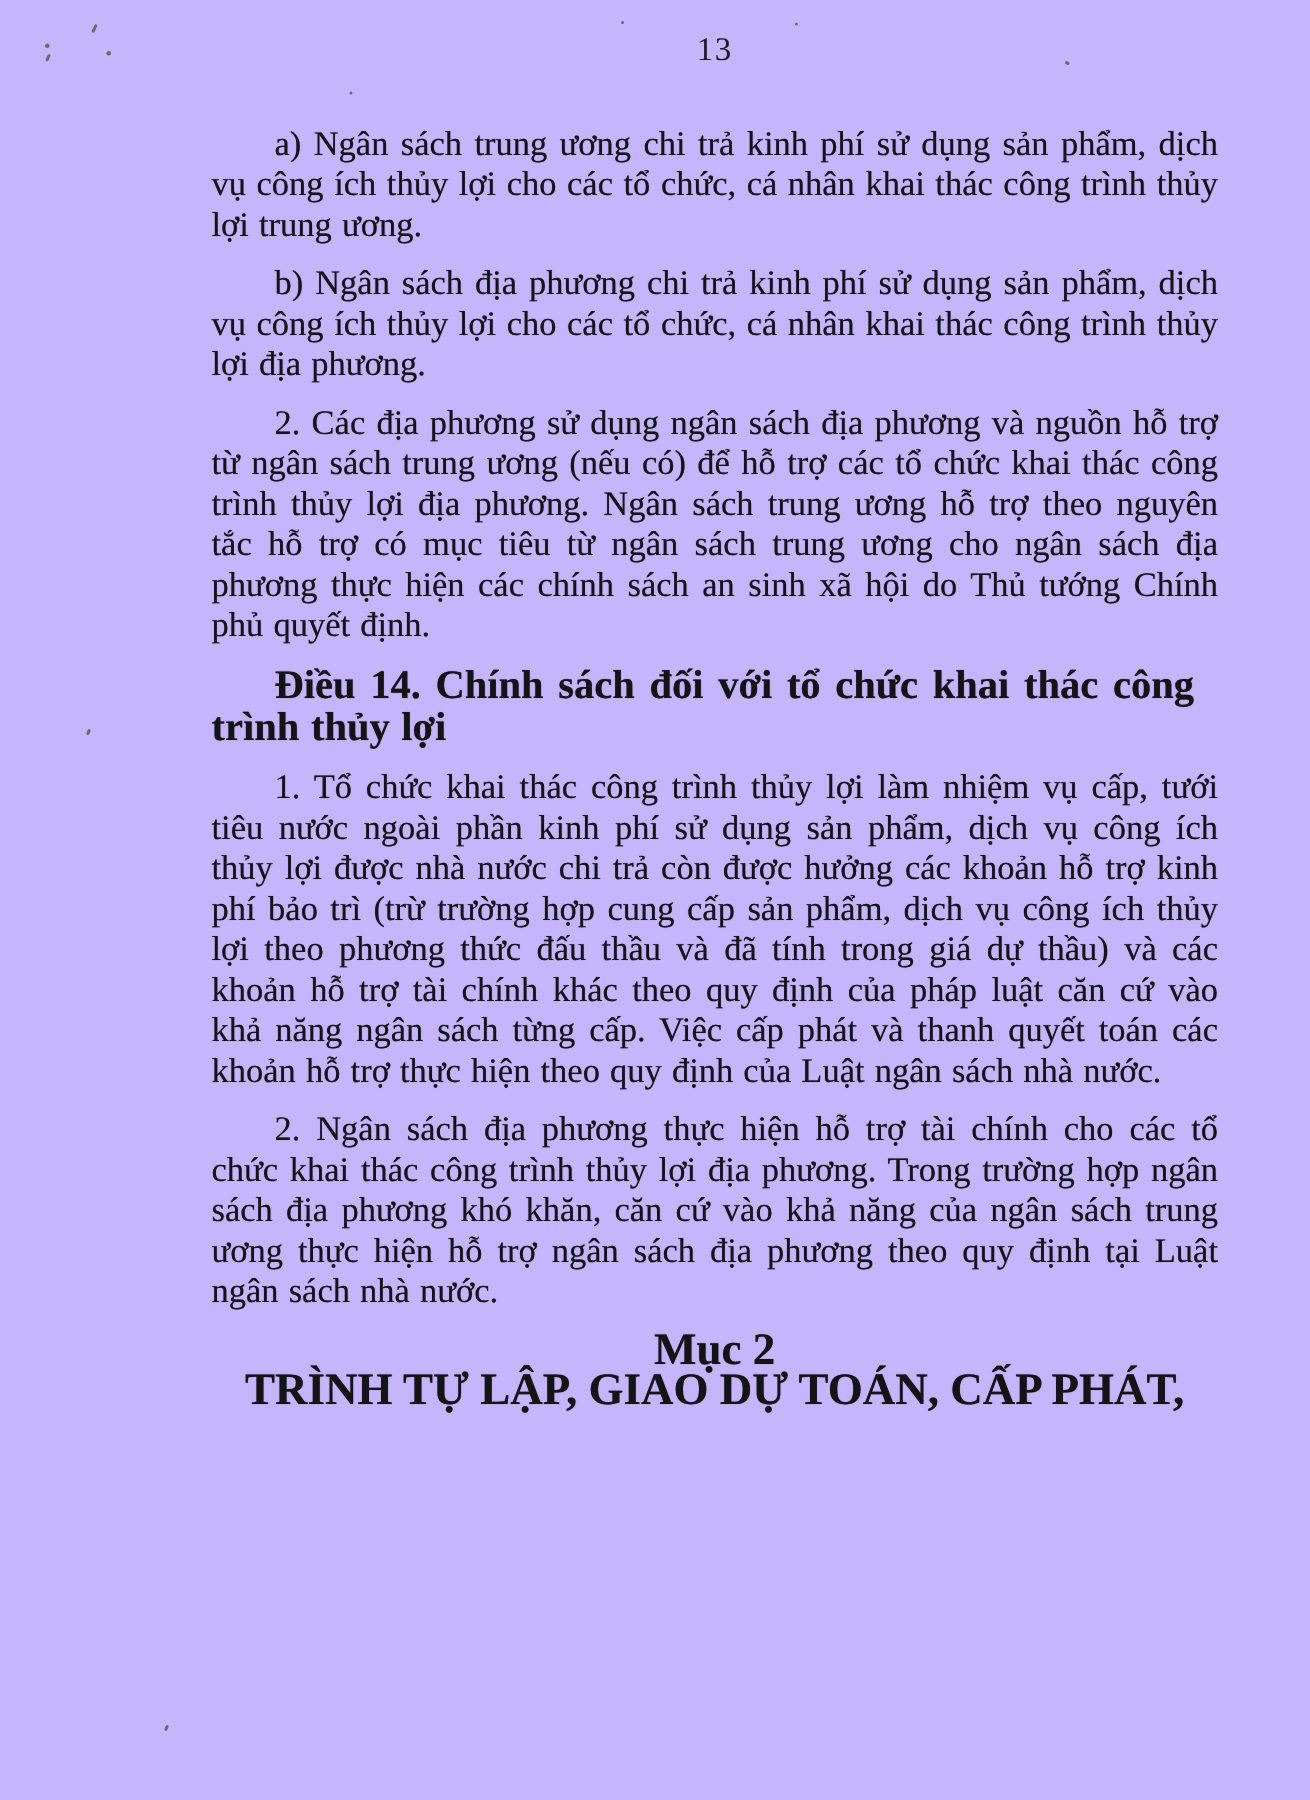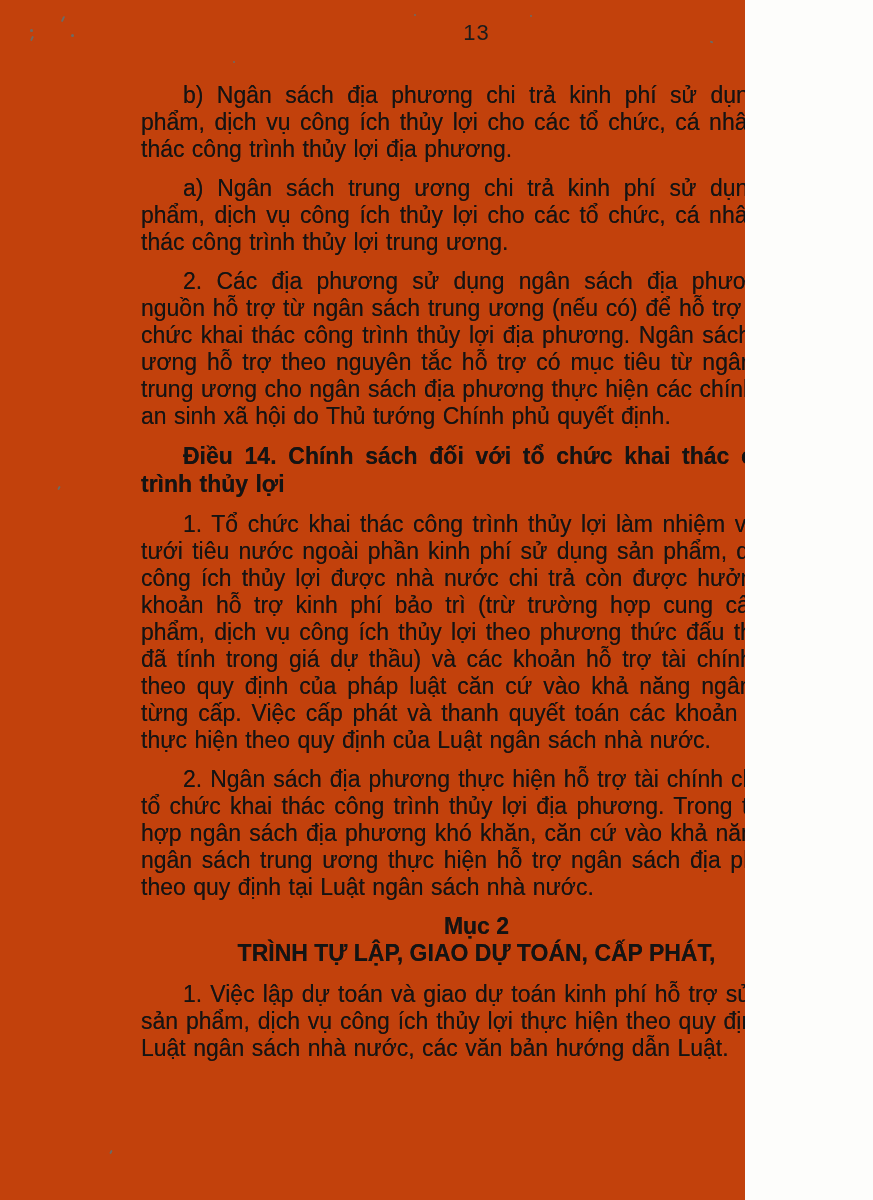--- a/index.html
+++ b/index.html
@@ -3,25 +3,25 @@
 <meta charset="utf-8">
 <title>Scanned document page 13</title>
 <style>
   html, body {
     margin: 0;
     padding: 0;
     background: #fdfdfb;
   }
   .page {
     position: relative;
-    width: 745px;
+    width: 873px;
     height: 1200px;
-    background: #c2410c;
+    background: #c4b5fd;
     overflow: hidden;
-    font-family: Liberation Sans, sans-serif;
+    font-family: Liberation Serif, serif;
     color: #141414;
   }
   .page-number {
     position: absolute;
     top: 20px;
     left: 141px;
     width: 671px;
     text-align: center;
     font-size: 22px;
     letter-spacing: 1px;
@@ -37,33 +37,33 @@
     margin: 0 0 12px 0;
     font-size: 23px;
     line-height: 27px;
     text-align: justify;
     text-indent: 42px;
     word-spacing: 1px;
     text-shadow: 0 0 0.5px rgba(10,10,10,0.55);
   }
   .article-heading {
     margin: 4px 16px 13px 0;
-    font-size: 23px;
+    font-size: 27px;
     line-height: 28px;
     font-weight: bold;
     text-align: justify;
     text-indent: 42px;
     word-spacing: 1px;
     text-shadow: 0 0 0.6px rgba(0,0,0,0.6);
   }
   .section-heading {
     margin: 9px 0 14px 0;
     text-align: center;
     font-weight: bold;
-    font-size: 23px;
+    font-size: 30px;
     line-height: 27px;
     text-shadow: 0 0 0.6px rgba(0,0,0,0.6);
   }
   .section-heading .line { display: block; }
   .speck {
     position: absolute;
     background: #6b6b66;
     border-radius: 50%;
   }
   .speck.tick {
@@ -84,35 +84,34 @@
   <div class="speck" style="left:530px; top:15px; width:2px; height:2px;"></div>
   <div class="speck" style="left:233px; top:61px; width:2px; height:2px;"></div>
   <div class="speck tick" style="left:710px; top:41px; width:3px; height:2px;"></div>
   <div class="speck tick" style="left:58px; top:486px; width:2px; height:4px;"></div>
   <div class="speck tick" style="left:110px; top:1150px; width:2px; height:4px;"></div>
 
   <div class="page-number">13</div>
 
   <div class="text-column">
 
+    <p class="body-para">a) Ngân sách trung ương chi trả kinh phí sử dụng sản phẩm, dịch vụ công ích thủy lợi cho các tổ chức, cá nhân khai thác công trình thủy lợi trung ương.</p>
+
     <p class="body-para">b) Ngân sách địa phương chi trả kinh phí sử dụng sản phẩm, dịch vụ công ích thủy lợi cho các tổ chức, cá nhân khai thác công trình thủy lợi địa phương.</p>
-
-    <p class="body-para">a) Ngân sách trung ương chi trả kinh phí sử dụng sản phẩm, dịch vụ công ích thủy lợi cho các tổ chức, cá nhân khai thác công trình thủy lợi trung ương.</p>
 
     <p class="body-para">2. Các địa phương sử dụng ngân sách địa phương và nguồn hỗ trợ từ ngân sách trung ương (nếu có) để hỗ trợ các tổ chức khai thác công trình thủy lợi địa phương. Ngân sách trung ương hỗ trợ theo nguyên tắc hỗ trợ có mục tiêu từ ngân sách trung ương cho ngân sách địa phương thực hiện các chính sách an sinh xã hội do Thủ tướng Chính phủ quyết định.</p>
 
     <h3 class="article-heading">Điều 14. Chính sách đối với tổ chức khai thác công trình thủy lợi</h3>
 
     <p class="body-para">1. Tổ chức khai thác công trình thủy lợi làm nhiệm vụ cấp, tưới tiêu nước ngoài phần kinh phí sử dụng sản phẩm, dịch vụ công ích thủy lợi được nhà nước chi trả còn được hưởng các khoản hỗ trợ kinh phí bảo trì (trừ trường hợp cung cấp sản phẩm, dịch vụ công ích thủy lợi theo phương thức đấu thầu và đã tính trong giá dự thầu) và các khoản hỗ trợ tài chính khác theo quy định của pháp luật căn cứ vào khả năng ngân sách từng cấp. Việc cấp phát và thanh quyết toán các khoản hỗ trợ thực hiện theo quy định của Luật ngân sách nhà nước.</p>
 
 
     <p class="body-para">2. Ngân sách địa phương thực hiện hỗ trợ tài chính cho các tổ chức khai thác công trình thủy lợi địa phương. Trong trường hợp ngân sách địa phương khó khăn, căn cứ vào khả năng của ngân sách trung ương thực hiện hỗ trợ ngân sách địa phương theo quy định tại Luật ngân sách nhà nước.</p>
 
     <div class="section-heading">
       <span class="line">Mục 2</span>
       <span class="line">TRÌNH TỰ LẬP, GIAO DỰ TOÁN, CẤP PHÁT,</span>
     </div>
 
 
-    <p class="body-para">1. Việc lập dự toán và giao dự toán kinh phí hỗ trợ sử dụng sản phẩm, dịch vụ công ích thủy lợi thực hiện theo quy định của Luật ngân sách nhà nước, các văn bản hướng dẫn Luật.</p>
 
   </div>
 </div>
 
 </body></html>

